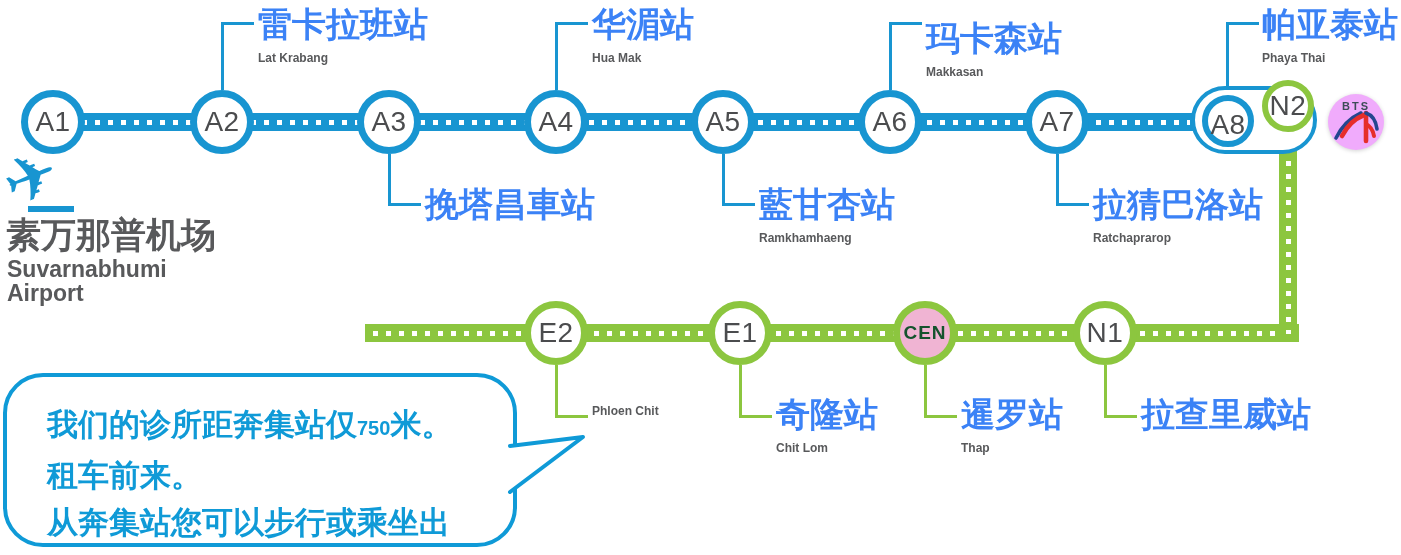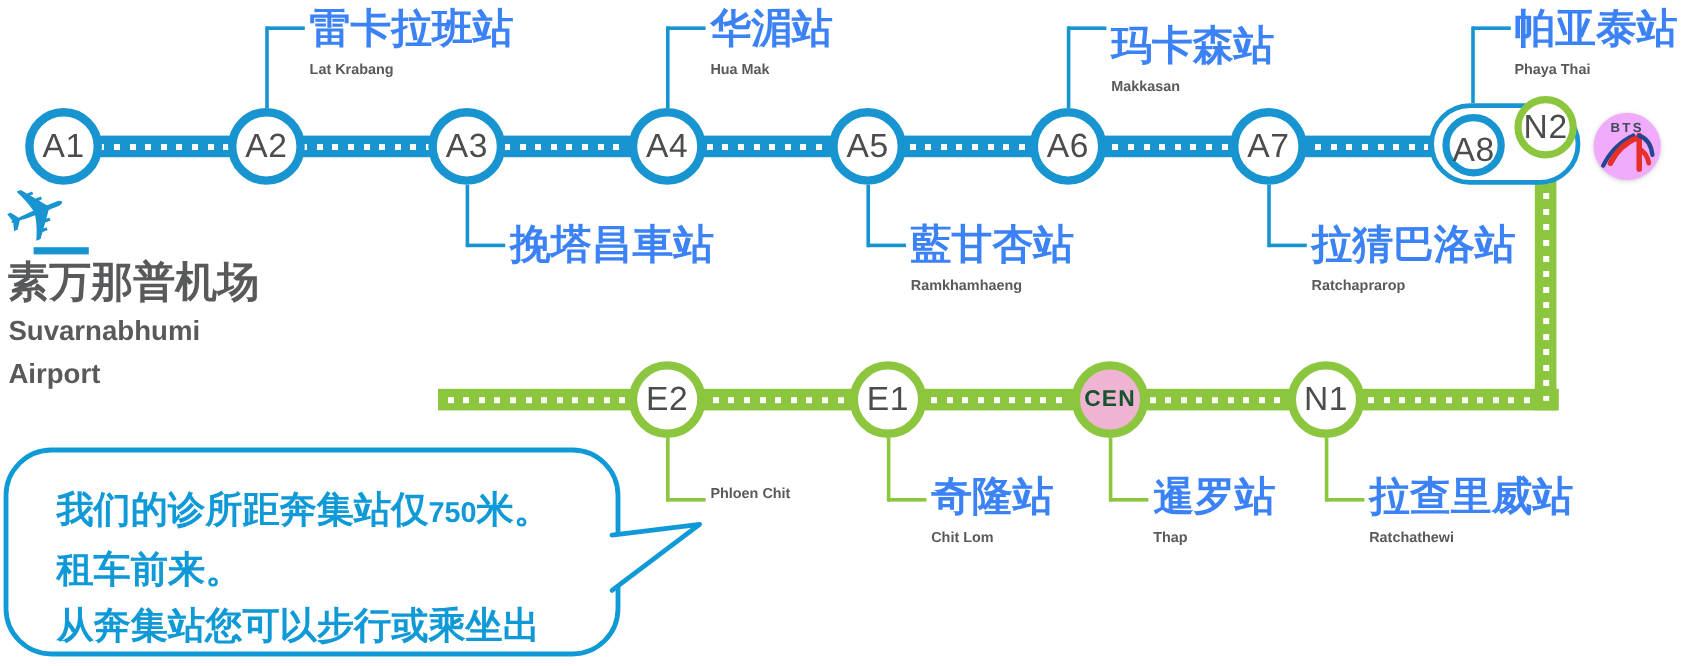--- a/index.html
+++ b/index.html
@@ -19,25 +19,25 @@
   .code{font-size:28px;color:#4b4c4e;font-weight:500;letter-spacing:.5px;}
   .label{position:absolute;z-index:2;}
   .zh{font-size:34px;font-weight:bold;color:#3b82f6;line-height:37px;white-space:pre-line;}
   .en{font-size:12px;font-weight:bold;color:#58595b;line-height:22px;margin-top:4px;white-space:pre-line;}
   .stadium{position:absolute;left:1191px;top:86px;width:126px;height:68px;border-radius:36px;
     border:4px solid;background:#fff;z-index:2;box-sizing:border-box;}
   .plane{position:absolute;left:4px;top:146px;font-size:64px;transform:rotate(-22deg);z-index:2;line-height:1;}
   .plane-bar{position:absolute;left:28px;top:206px;width:46px;height:6px;z-index:2;}
   .airport-zh{position:absolute;left:6px;top:212px;font-size:35px;font-weight:bold;color:#58595b;z-index:2;}
   .airport-en{position:absolute;left:7px;top:257px;font-size:23px;font-weight:bold;color:#58595b;
-    line-height:36px;white-space:pre-line;z-index:2;}
+    line-height:24px;white-space:pre-line;z-index:2;}
   .bubble{position:absolute;left:3px;top:373px;width:514px;height:174px;background:#fff;
     border:4px solid;border-radius:40px;box-sizing:border-box;z-index:5;}
   .bubble-text{position:absolute;left:40px;top:24px;font-size:31px;font-weight:bold;line-height:47px;}
-  .bubble-text .num{font-size:24px;}
+  .bubble-text .num{font-size:20px;}
   .bubble-tail{position:absolute;left:488px;top:424px;z-index:6;}
   .bts-badge{position:absolute;left:1328px;top:94px;width:56px;height:56px;border-radius:50%;
     background:#f0abfc;z-index:3;box-shadow:0 1px 4px rgba(0,0,0,.18);}
 </style>
 </head>
 <body>
 
 <div id="map">
 
   <div class="track" style="left: 48px; top: 113px; width: 1150px; height: 18px; background: rgb(24, 149, 209);">
@@ -151,21 +151,20 @@
         <div class="zh">暹罗站</div>
         <div class="en">Thap</div>
       </div>
       <div class="st" style="left: 1073px; top: 301px; width: 64px; height: 64px; border: 7px solid rgb(140, 198, 63);">
         <span class="code">N1</span>
       </div>
       <div class="conn-v" style="left: 1103.5px; top: 365px; height: 53px; background: rgb(140, 198, 63);"></div>
       <div class="conn-h" style="left: 1105px; top: 415px; width: 32px; background: rgb(140, 198, 63);"></div>
       <div class="label" style="left: 1141px; top: 396px;">
         <div class="zh">拉查里威站</div>
-        <div class="en">Ratchathewi</div>
       </div>
       <div class="st" style="left: 1262px; top: 80px; width: 52px; height: 52px; border: 6px solid rgb(140, 198, 63);">
         <span class="code">N2</span>
       </div>
     </div>
 
   <div class="bts-badge">
     <svg width="56" height="56" viewBox="0 0 56 56">
       <text x="28" y="16" text-anchor="middle" font-size="11" font-weight="bold" letter-spacing="2" fill="#3d4c58">BTS</text>
       <path d="M8,44 C14,32 22,24 33,19" fill="none" stroke="#24468f" stroke-width="3.6" stroke-linecap="round"></path>

